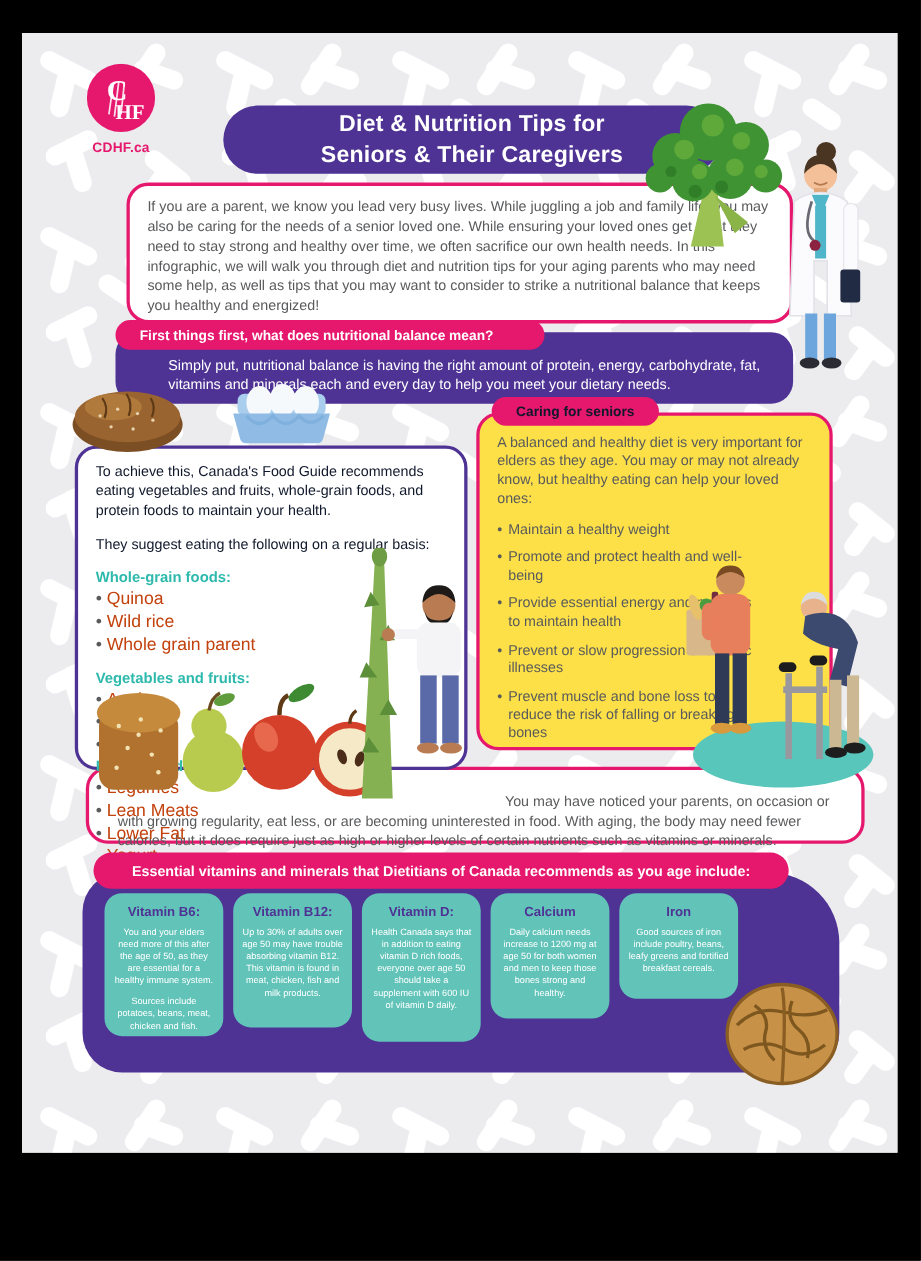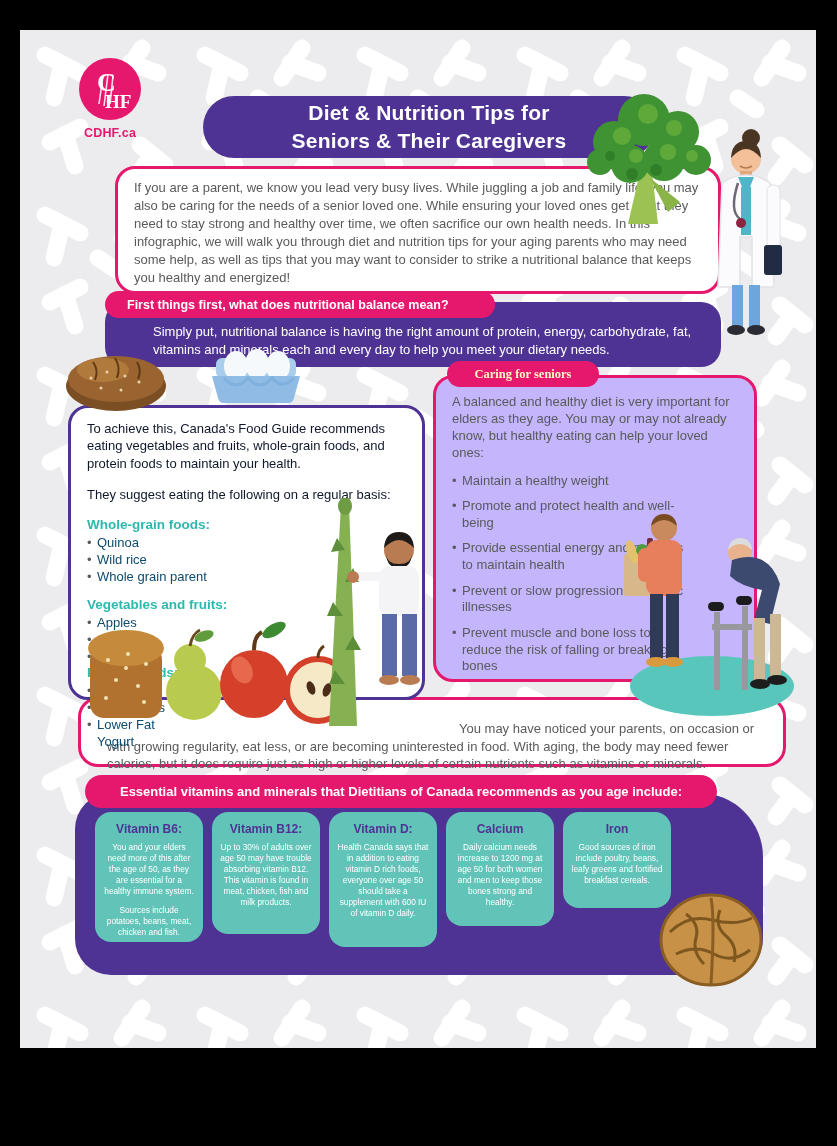--- a/index.html
+++ b/index.html
@@ -32,27 +32,27 @@
 
   .left-box{left:48px;top:375px;width:357px;height:295px;background:#fff;border:3px solid #4e3394;
     border-radius:20px;z-index:2;box-sizing:border-box;padding:12px 16px;}
   .left-box p{margin:0 0 14px 0;font-size:13px;line-height:1.33;color:#0f172a;}
   .cols{display:flex;flex-direction:column;}
   .col1{width:152px;}
   .col2{flex:1;}
   .list-h{font-size:13.5px;font-weight:bold;color:#2eb9ad;margin-bottom:3px;}
   .list-h.mt{margin-top:11px;}
   ul.plain{list-style:none;margin:0;padding:0;}
-  ul.plain li{font-size:13px;color:#0c4a6e;line-height:1.3;padding-left:10px;position:relative;}
+  ul.plain li{font-size:16px;color:#c2410c;line-height:1.3;padding-left:10px;position:relative;}
   ul.plain li::before{content:"•";position:absolute;left:0;top:0;color:#595a5c;}
 
   .caring-pill{left:427px;top:331px;width:152px;height:26px;background:#e6186d;border-radius:13px;z-index:5;
     display:flex;align-items:center;justify-content:center;}
-  .caring-pill span{color:#fef9c3;font-weight:bold;font-size:12.5px;font-family:Liberation Serif, serif;}
-  .right-box{left:413px;top:345px;width:324px;height:307px;background:#c4b5fd;border:3px solid #e6186d;
+  .caring-pill span{color:#0f172a;font-weight:bold;font-size:12.5px;}
+  .right-box{left:413px;top:345px;width:324px;height:307px;background:#fde047;border:3px solid #e6186d;
     border-radius:20px;z-index:2;box-sizing:border-box;padding:16px 12px 0 16px;}
   .right-box p{margin:0 0 11px 0;font-size:13px;line-height:1.3;color:#595a5c;}
   ul.caring{list-style:none;margin:0;padding:0;}
   ul.caring li{font-size:13px;color:#595a5c;line-height:1.28;padding-left:10px;position:relative;margin-bottom:9px;width:230px;}
   ul.caring li::before{content:"•";position:absolute;left:0;top:0;color:#595a5c;}
 
   .notice-box{left:58px;top:667px;width:708px;height:70px;background:#fff;border:3px solid #e6186d;
     border-radius:20px;z-index:1;box-sizing:border-box;padding:8px 14px;}
   .notice-box p{margin:12px;font-size:13px;line-height:1.35;color:#595a5c;text-indent:352px;}
 

